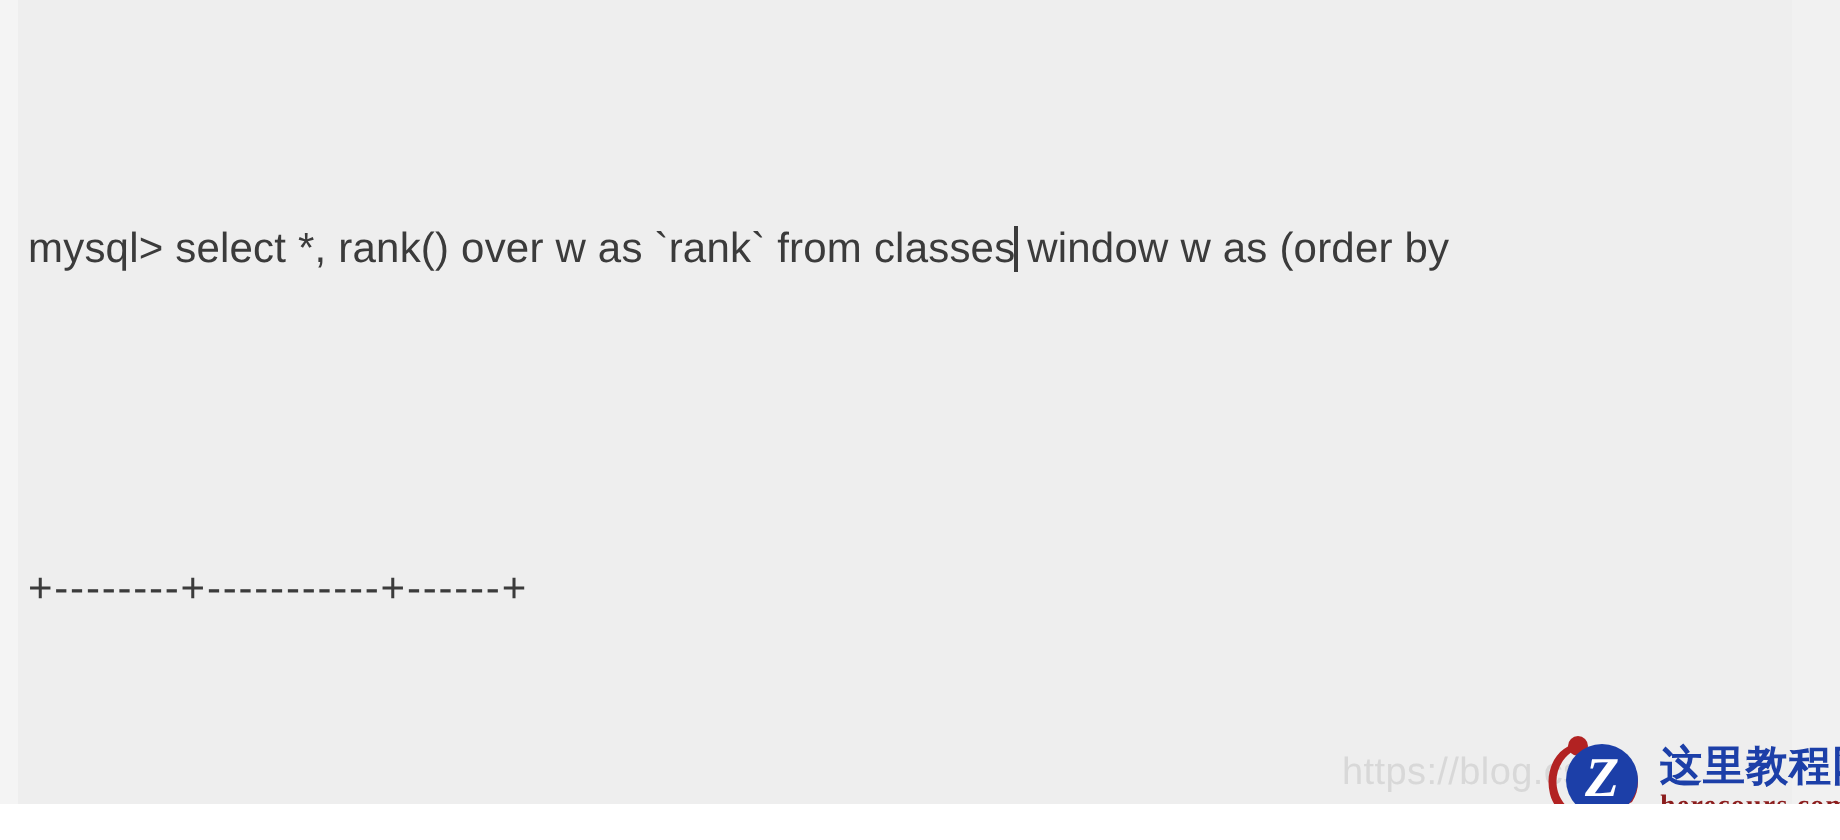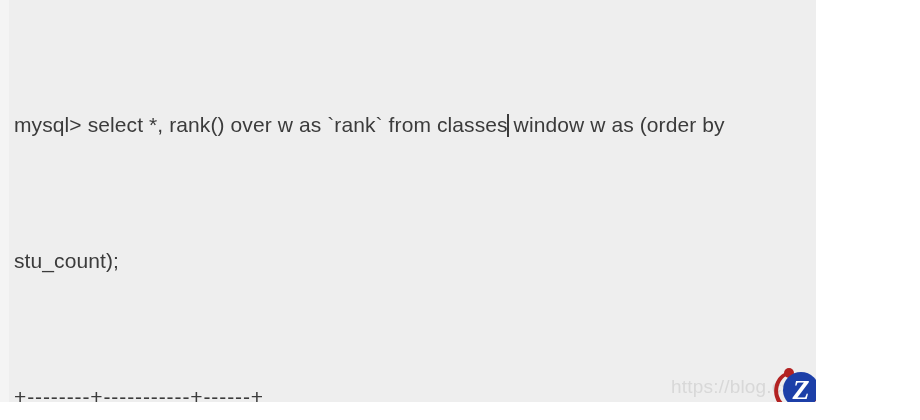--- a/index.html
+++ b/index.html
@@ -6,21 +6,21 @@
   html, body {
     margin: 0;
     padding: 0;
     background: #ffffff;
   }
   body {
     font-family: "Liberation Sans", sans-serif;
   }
   #screenshot {
     position: relative;
-    width: 816px;
+    width: 920px;
     height: 420px;
     overflow: hidden;
     background: #eeeeee;
   }
   
   .console-panel {
     position: absolute;
     left: 0;
     top: 0;
     width: 920px;
@@ -174,21 +174,20 @@
 
   <div class="console-panel">
 
     <div class="left-gutter"></div>
     <div class="right-gutter"></div>
 
     <div class="console-text">
 
       <div class="line wrap"><span>mysql&gt; select *, rank() over w as `rank` from classes</span><span class="caret"></span><span> window w as (order by</span></div>
 
-      <div class="line">stu_count);</div>
 
       <div class="line rule">+--------+-----------+------+</div>
 
       
 
       
 
       
       
       

